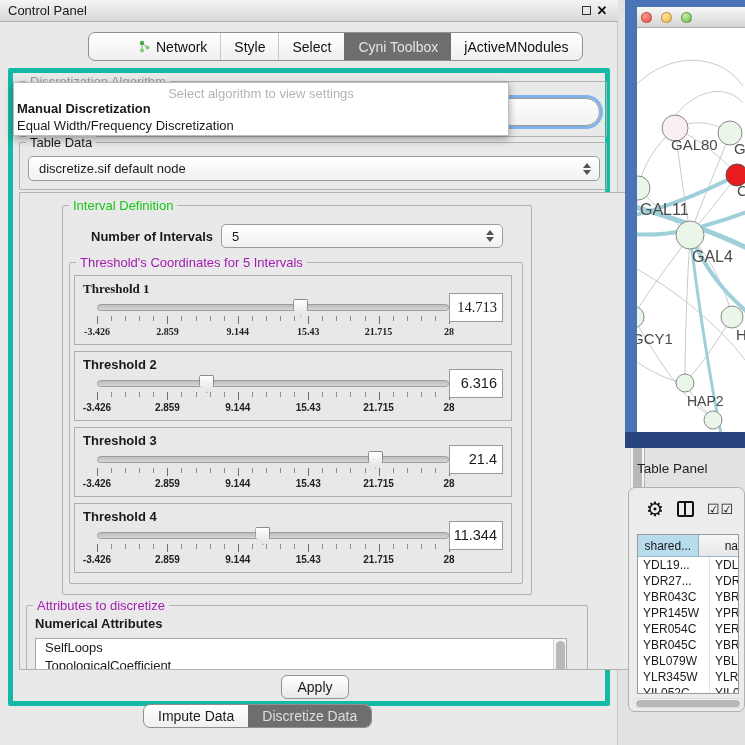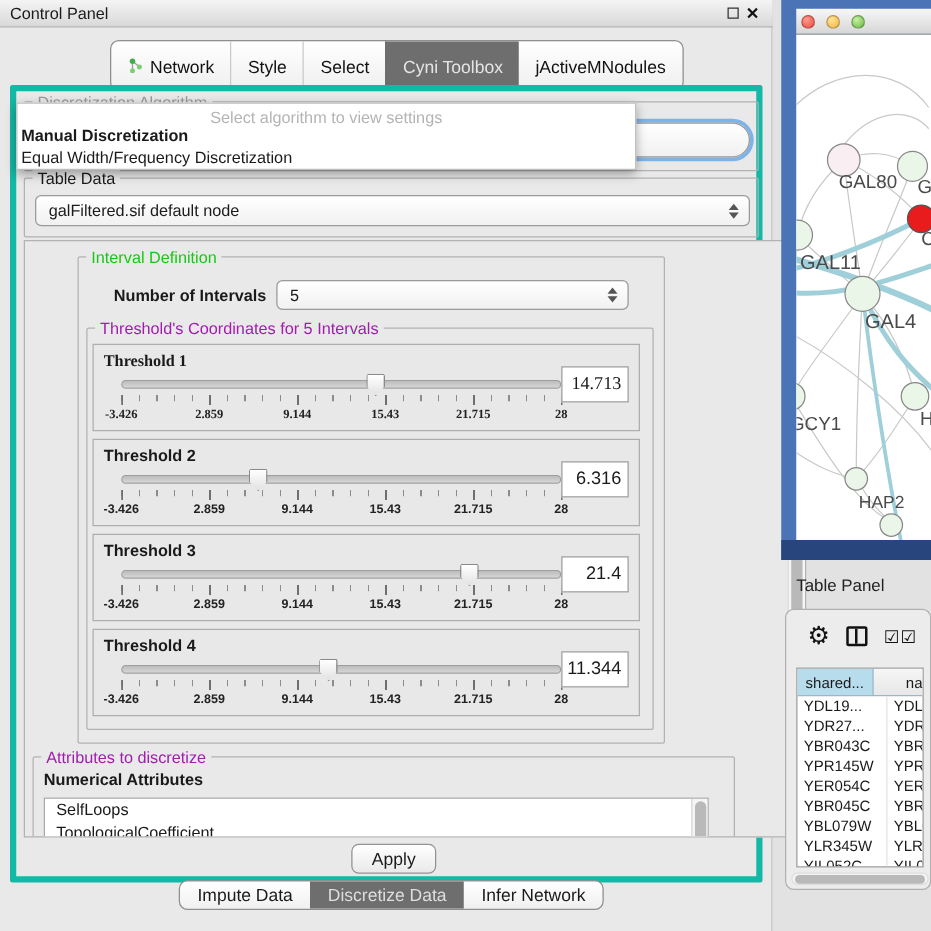--- a/index.html
+++ b/index.html
@@ -11,22 +11,22 @@
   #control-window { left:0; top:0; width:618px; height:745px; background:#e9e9e9; border-right:1px solid #c4c4c4; }
   #cp-titlebar { left:0; top:0; width:618px; height:22px;
     background:linear-gradient(#f4f4f4,#d9d9d9); border-bottom:1px solid #b3b3b3;
     display:flex; align-items:center; padding:0 8px; font-size:13px; }
   #cp-title { flex:1; }
   .win-btn { display:flex; align-items:center; justify-content:center; width:16px; height:16px; cursor:default; }
   .float-glyph { width:9px; height:9px; border:1.5px solid #333; background:transparent; }
   .close-glyph { font-size:13px; font-weight:700; color:#111; }
 
   
-  #top-tabbar { left:88px; top:32px; height:41px; display:flex; background:linear-gradient(#ffffff,#efefef);
-    border:1px solid #8f8f8f; border-radius:7px; overflow:hidden; font-size:14px; }
+  #top-tabbar { left:88px; top:32px; height:29px; display:flex; background:linear-gradient(#ffffff,#efefef);
+    border:1px solid #8f8f8f; border-radius:7px; overflow:hidden; font-size:14px;padding-left:36px; }
   .top-tab { display:flex; align-items:center; gap:5px; padding:0 13px; border-left:1px solid #c9c9c9; color:#111; }
   .top-tab:first-child { border-left:none; }
   .top-tab.selected { background:#6e6e6e; color:#e5e5e5; border-left:1px solid #6e6e6e;align-items:center; }
   .top-tab.selected + .top-tab { border-left:none; }
 
   
   #outer-panel { left:8px; top:68px; width:602px; height:638px; background:#e9e9e9;
     border:5px solid #14b8a6; border-radius:2px; }
 
   .groupbox { position:absolute; border:1px solid #b2b2b2; border-radius:2px; }
@@ -162,21 +162,21 @@
   <div class="abs" id="outer-panel">
 
     <div class="groupbox" style="left:6px; top:8px; width:588px; height:56px;">
       <span class="group-label lbl-gray">Discretization Algorithm</span>
       <div class="combo" style="left:8px; top:16px; width:572px; height:28px; border-radius:14px; box-shadow:0 0 0 3px #7eb3e8;"></div>
     </div>
 
     <div class="groupbox" style="left:6px; top:69px; width:588px; height:48px;">
       <span class="group-label">Table Data</span>
       <div class="combo" style="left:8px; top:13px; width:572px; height:25px;">
-        <span>galFiltered.sif default node</span>
+        <span>discretize.sif default node</span>
         <span class="stepper">
             <span class="tri-up"></span>
             <span class="tri-down"></span>
           </span>
       </div>
     </div>
 
     <div class="abs" id="main-panel">
 
       <div class="groupbox" style="left:42px; top:12px; width:470px; height:390px;">
@@ -298,23 +298,20 @@
     <div class="algo-option" style="top:18px; font-weight:700;">Manual Discretization</div>
     <div class="algo-option" style="top:35px;">Equal Width/Frequency Discretization</div>
   </div>
 
   <div class="abs" id="bottom-tabbar">
     <div class="bottom-tab">
         <span>Impute Data</span>
       </div>
     <div class="bottom-tab selected">
         <span>Discretize Data</span>
-      </div>
-    <div class="bottom-tab">
-        <span>Infer Network</span>
       </div>
   </div>
 </div>
 
 <div class="abs" id="net-frame"></div>
 <div class="abs" id="net-frame-bottom"></div>
 
 <div class="abs" id="net-titlebar">
   <span class="traffic t-red"></span>
   <span class="traffic t-yellow"></span>

